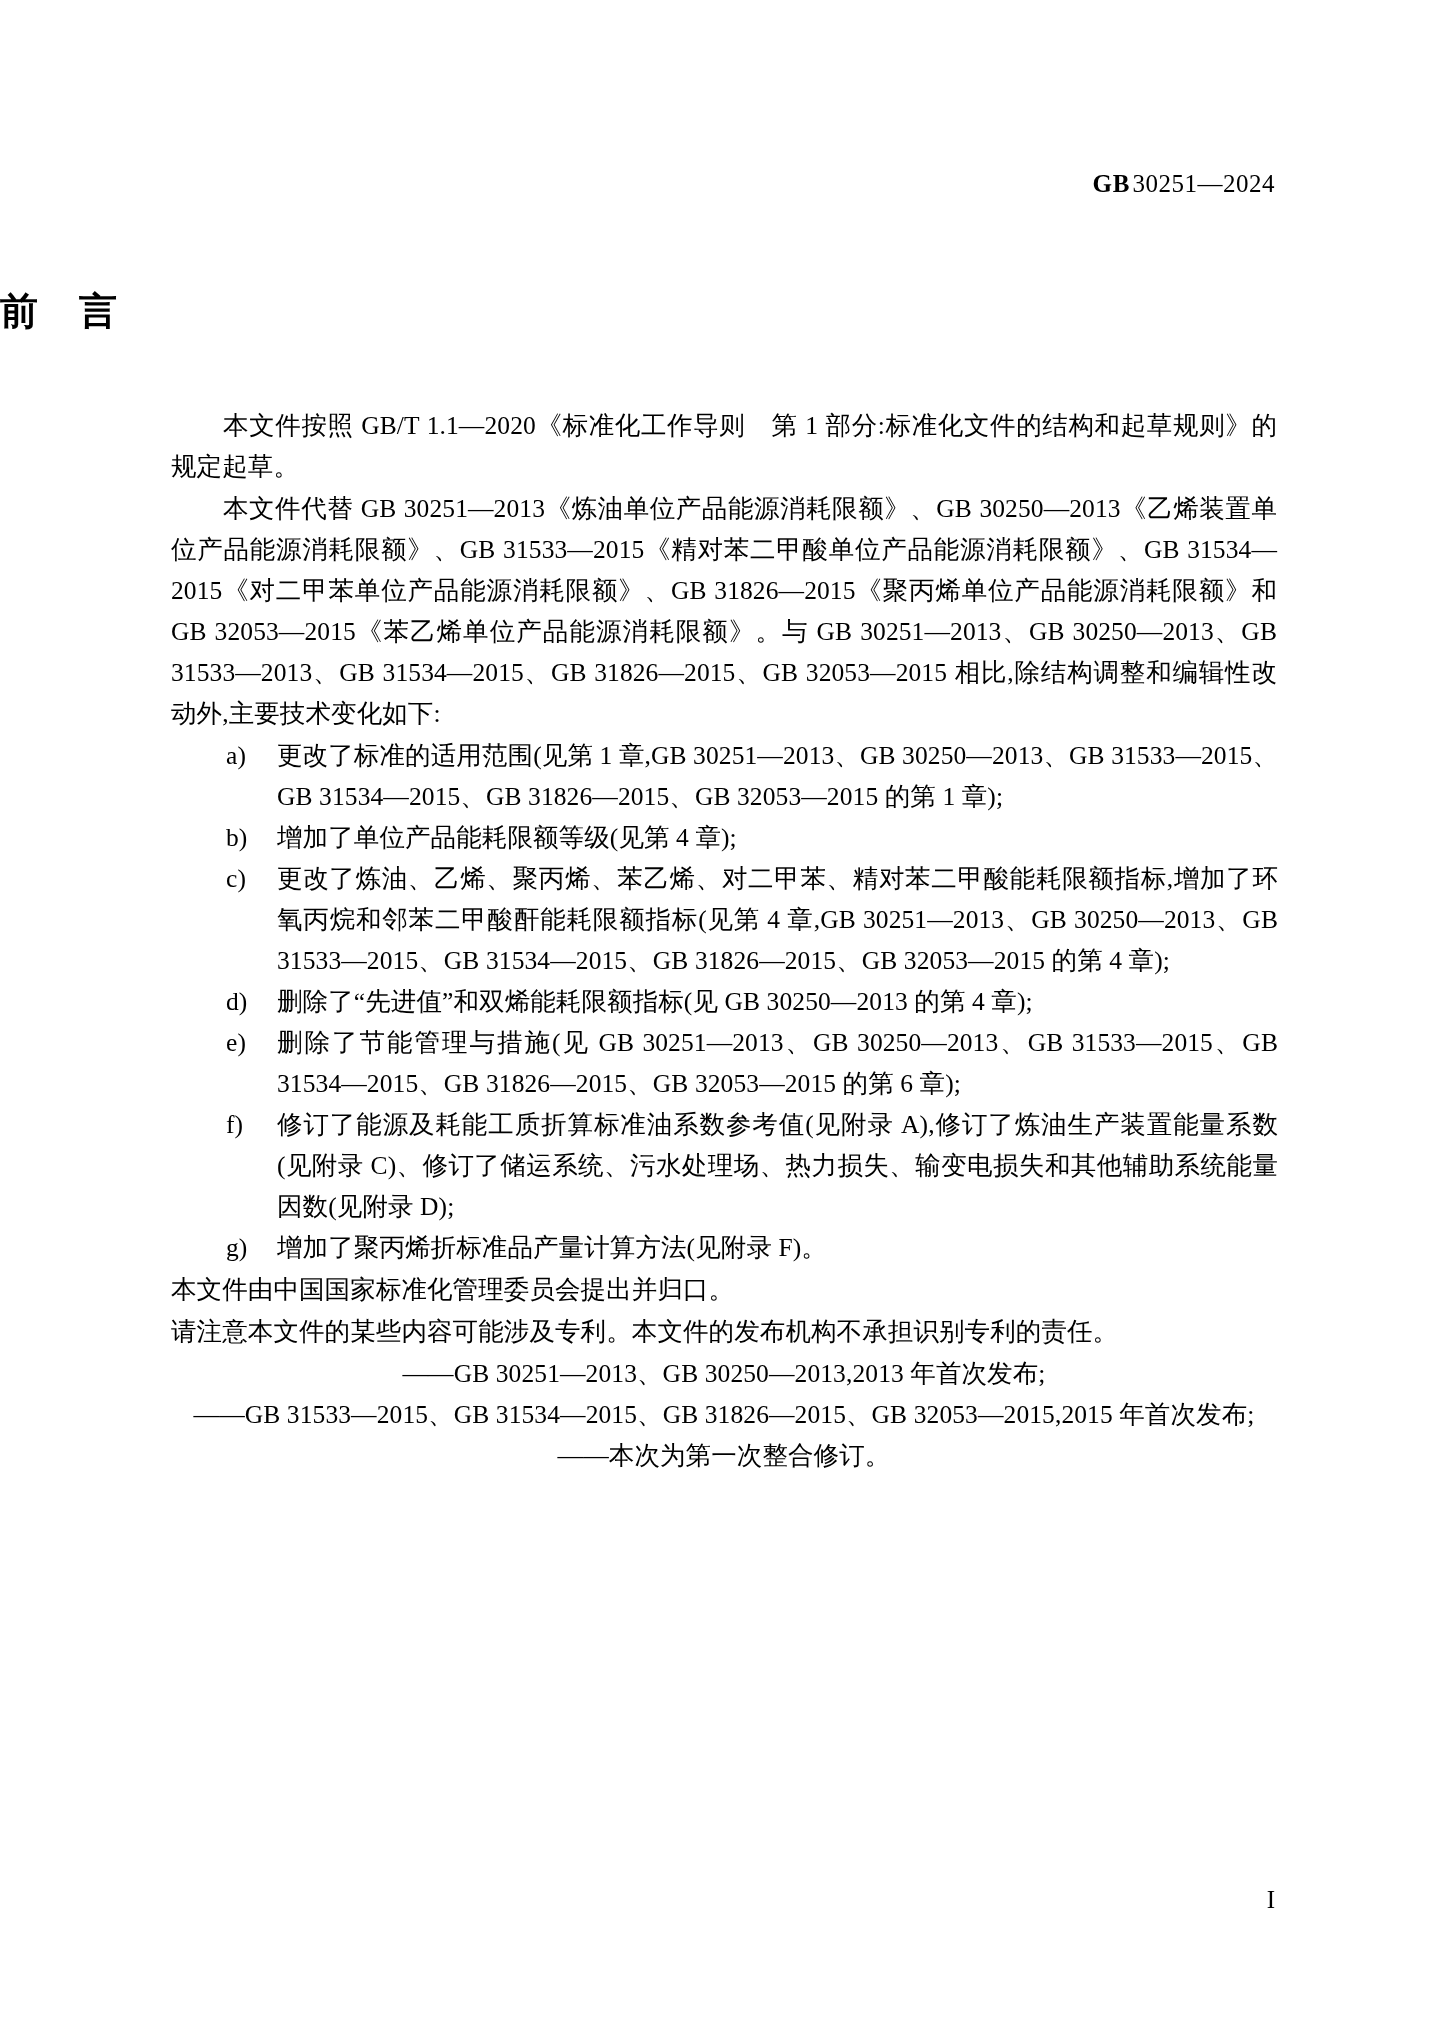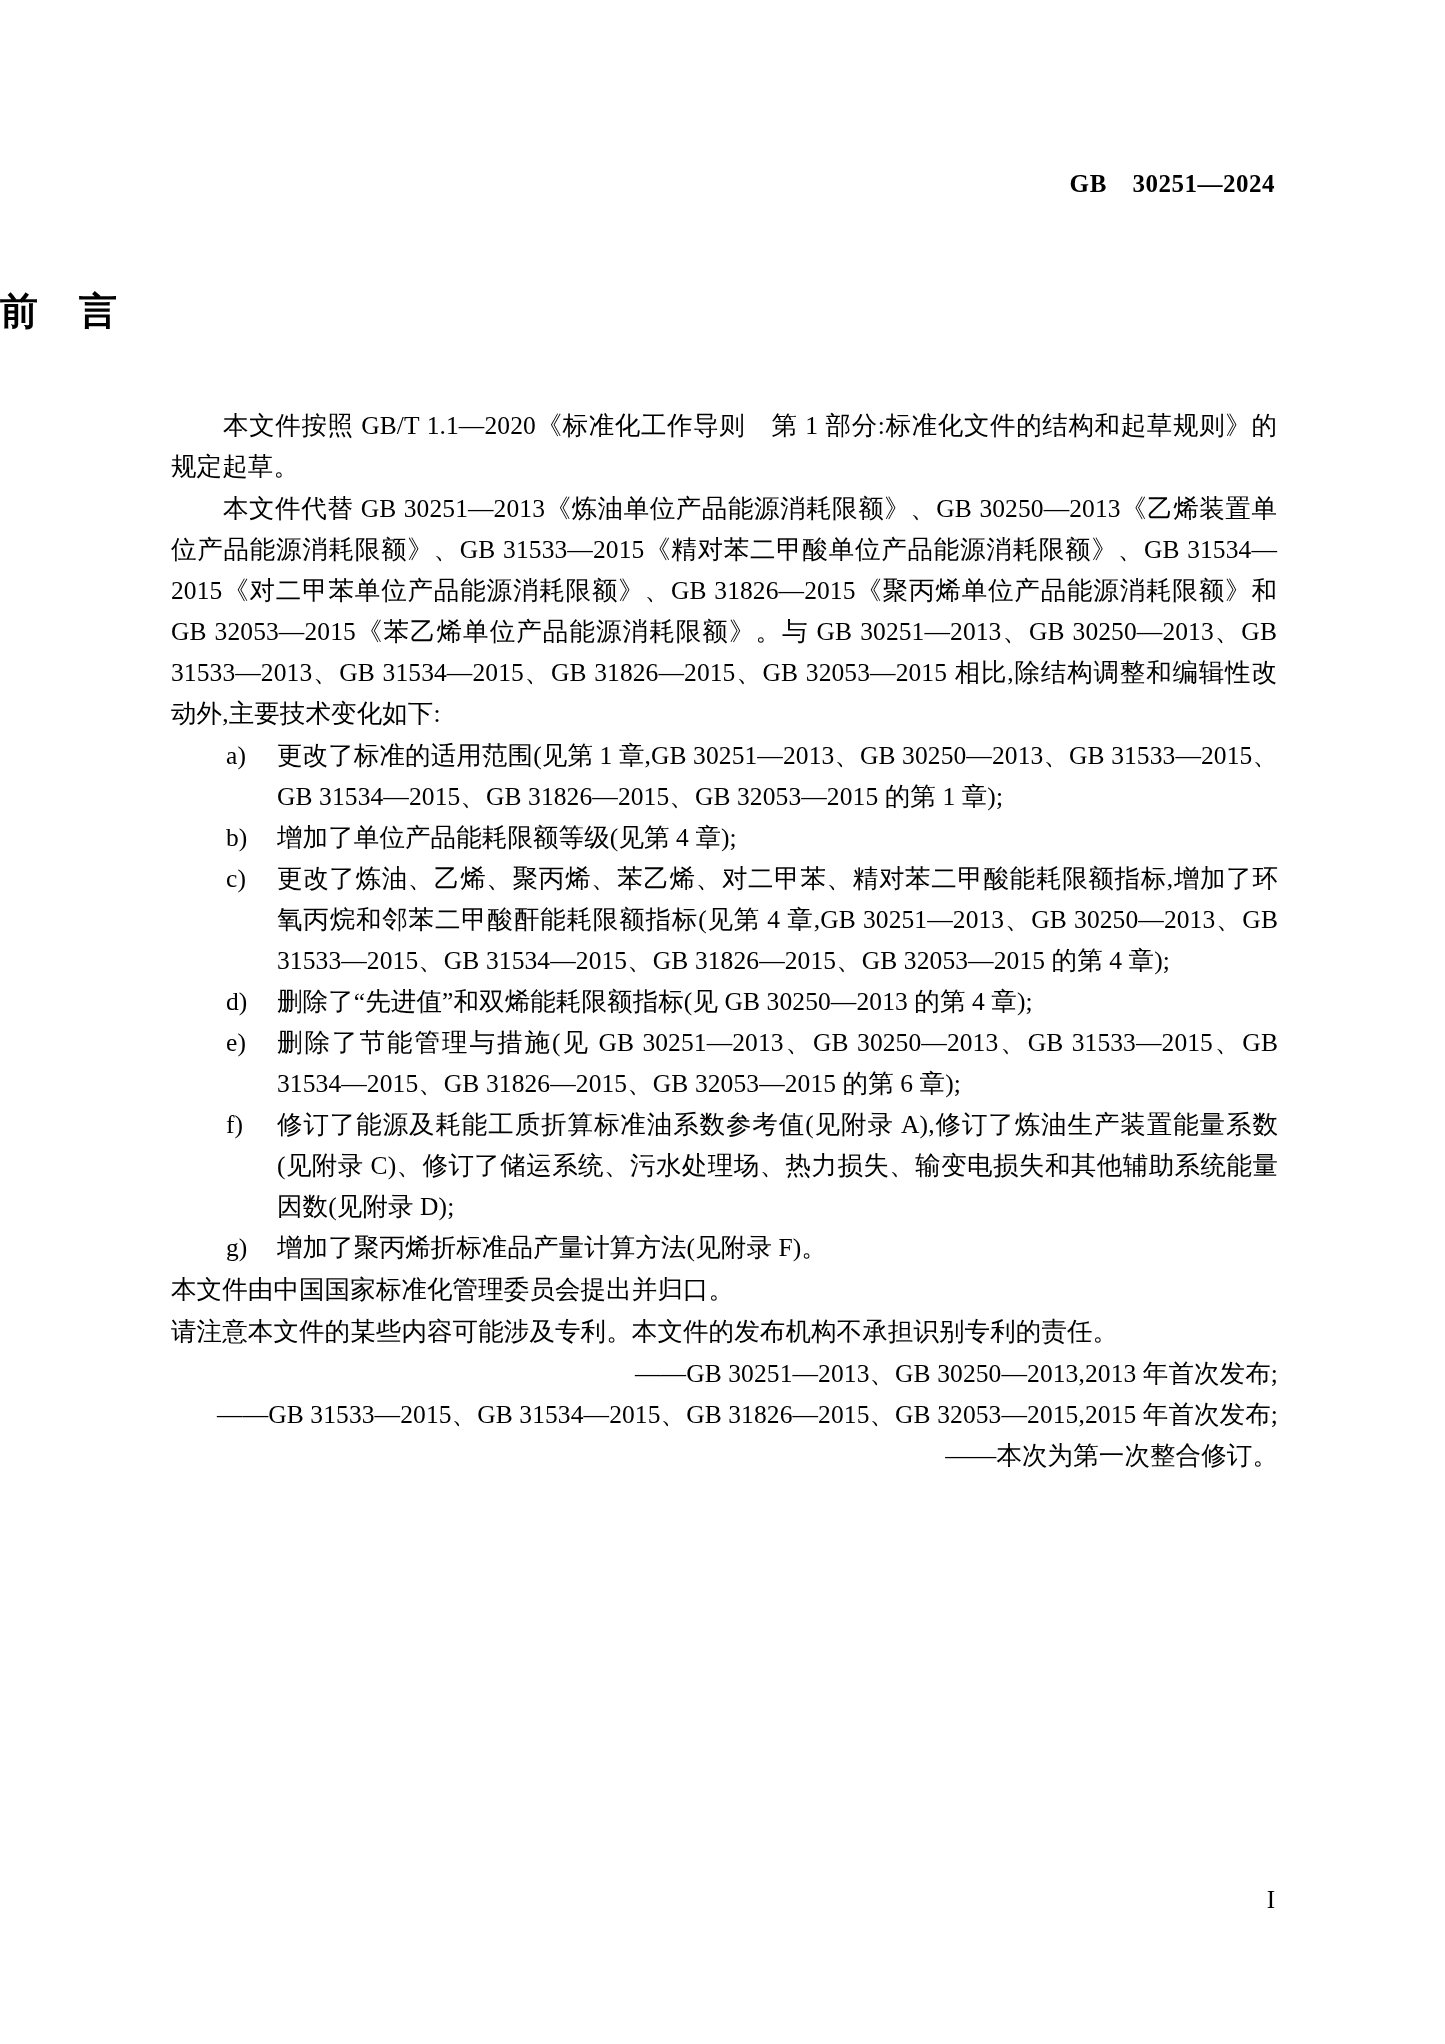--- a/index.html
+++ b/index.html
@@ -35,22 +35,22 @@
     font-size: 25px;
     line-height: 32px;
     letter-spacing: 0.5px;
     white-space: nowrap;
   }
   .header .std-prefix {
     font-weight: bold;
     letter-spacing: 1px;
   }
   .header .std-number {
-    font-weight: bold;
-    margin-left: 25px;
+    font-weight: normal;
+    margin-left: 2px;
   }
 
   
   .doc-title {
     position: absolute;
     top: 285px;
     left: 0;
     width: 1445px;
     text-align: left;
     font-family: "DejaVu Sans", "Liberation Sans", sans-serif;
@@ -108,21 +108,21 @@
   }
   .list-item .item-text {
     display: block;
   }
 
   
   .dash-line {
     margin: 0;
     font-size: 25.5px;
     line-height: 41px;
-    text-align: right;
+    text-align: center;
     letter-spacing: 0.1px;
     white-space: nowrap;
   }
 
   
   .footer-page {
     position: absolute;
     top: 1885px;
     left: 170px;
     right: 170px;

